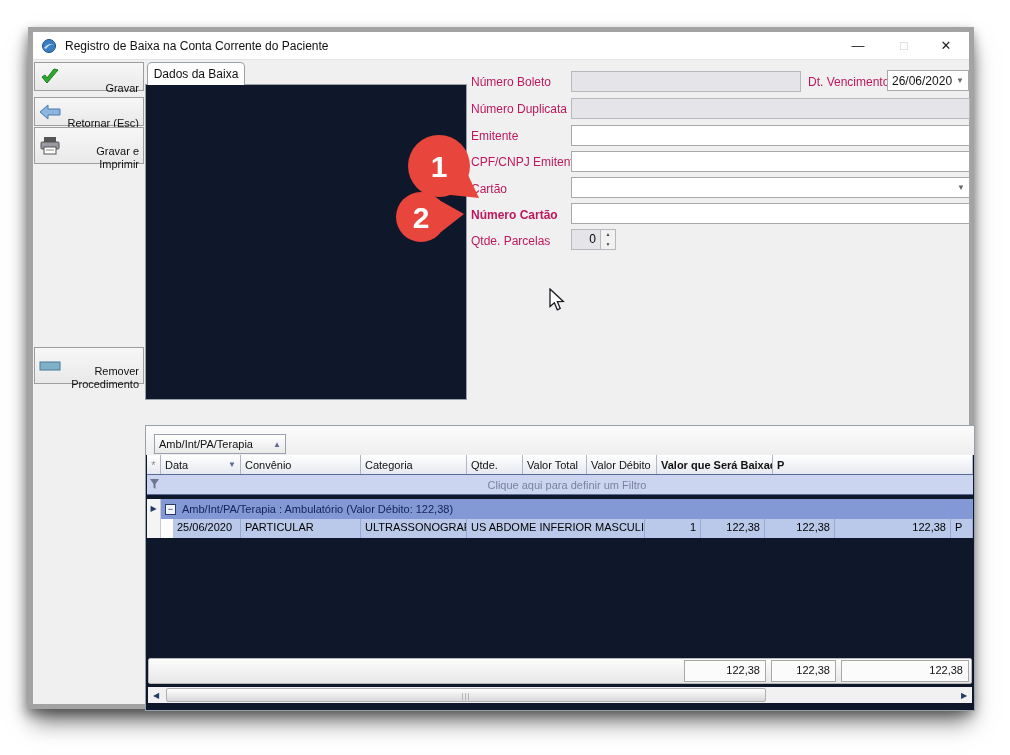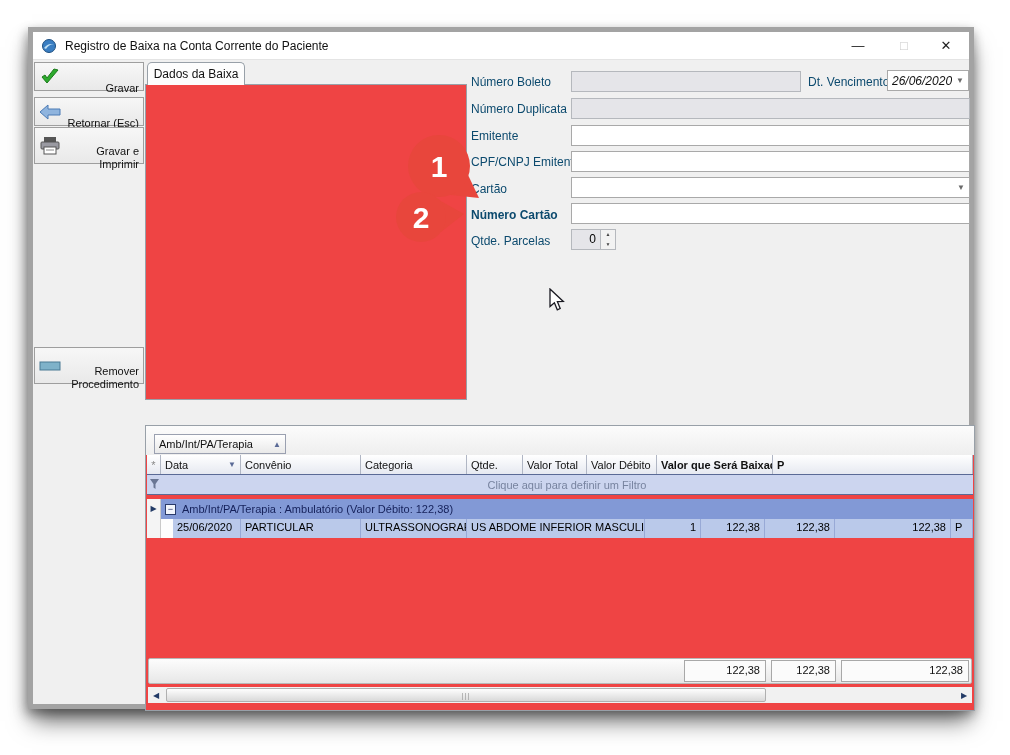--- a/index.html
+++ b/index.html
@@ -33,34 +33,34 @@
   #btn-gravar-imprimir { top:95px; height:37px; }
   #btn-remover { top:315px; height:37px; }
 
   
   .tab {
     position:absolute; background:#fdfdfd; border:1px solid #98a0a8; border-bottom:none;
     border-radius:5px 5px 0 0; font-size:12px; color:#111; text-align:center; z-index:3;
   }
   #tab-dados { left:114px; top:30px; width:98px; height:23px; line-height:22px; }
   #tab-proc  { left:119px; top:370px; width:196px; height:23px; line-height:22px; }
-  .panel { position:absolute; background:#ef4444; border:1px solid #98a0a8; z-index:2; }
+  .panel { position:absolute; background:#0f172a; border:1px solid #98a0a8; z-index:2; }
   #panel-dados { left:112px; top:52px; width:322px; height:316px; }
   #panel-grid  { left:112px; top:393px; width:830px; height:286px; }
 
   
-  .flabel { position:absolute; font-size:12px; color:#0c4a6e; white-space:nowrap; }
+  .flabel { position:absolute; font-size:12px; color:#be185d; white-space:nowrap; }
   .flabel.red { color:#cc0000; font-weight:bold; }
   .tbox, .combo {
     position:absolute; height:21px; background:#fff; border:1px solid #a9a9a9;
     font-size:12px; color:#111;
   }
   input.tbox { padding:0 4px; font-family:"Liberation Sans", sans-serif; }
   .tbox.disabled { background:#e5e5e9; border-color:#b5b8bd; color:#333; }
-  .combo { display:flex; align-items:center;font-style:italic; }
+  .combo { display:flex; align-items:center; }
   .combo .val { flex:1; padding:0 4px; overflow:hidden; white-space:nowrap; }
   .combo .arr { flex:0 0 16px; text-align:center; color:#6a6a6a; font-size:8px; }
   .combo.selected .val { background:#2f66c8; color:#fff; outline:1px dotted #d98d4f; outline-offset:-2px; }
   .spinner { position:absolute; display:flex; height:21px; }
   .spinner .num { width:30px; background:#e5e5e9; border:1px solid #b5b8bd; font-size:12px; padding:0 4px; line-height:19px; }
   .spinner .btns { width:15px; border:1px solid #b5b8bd; border-left:none; background:#f2f2f2; display:flex; flex-direction:column; }
   .spinner .btns span { flex:1; font-size:5px; line-height:9px; text-align:center; color:#444; }
 
   
   .callout { position:absolute; z-index:9; }

